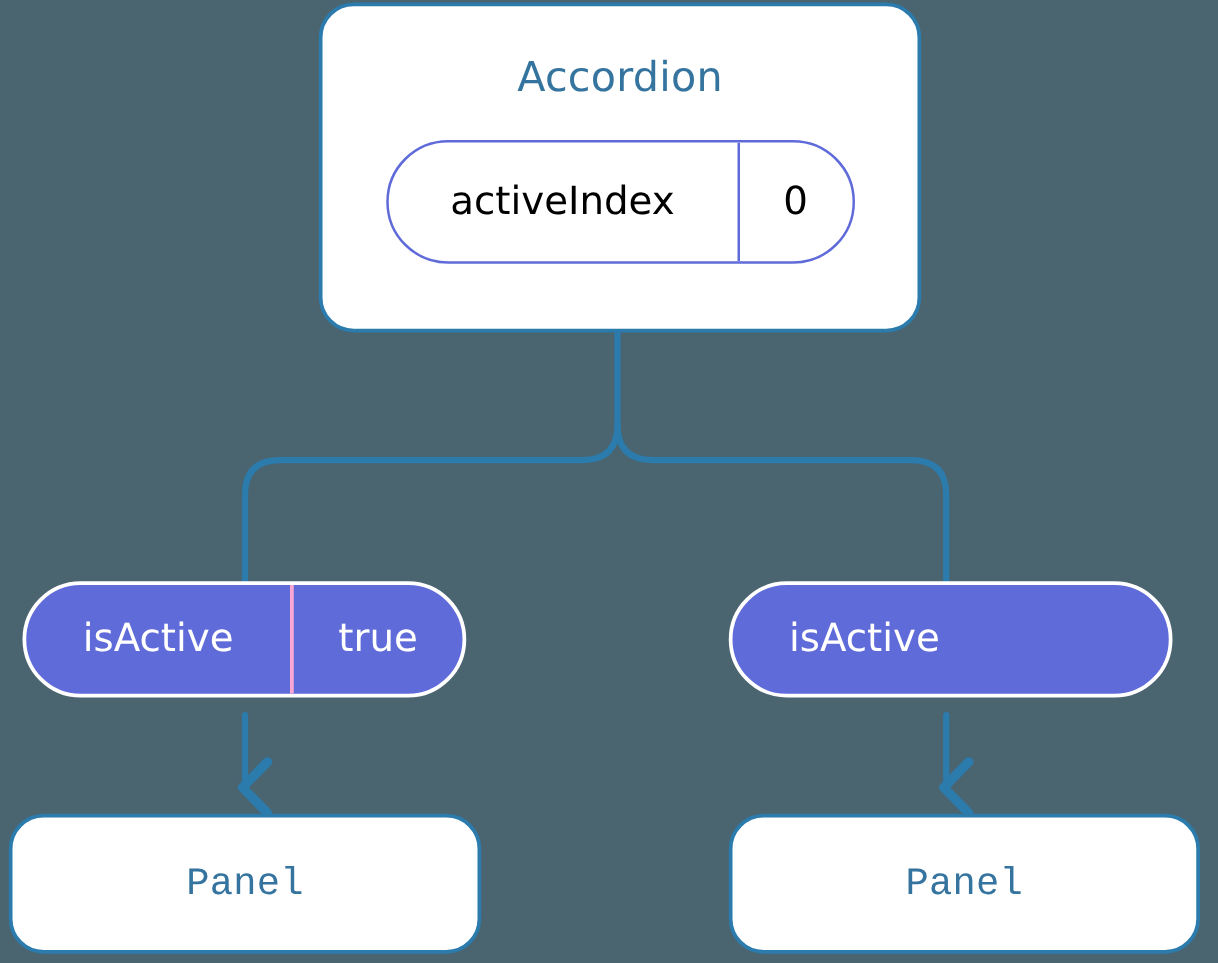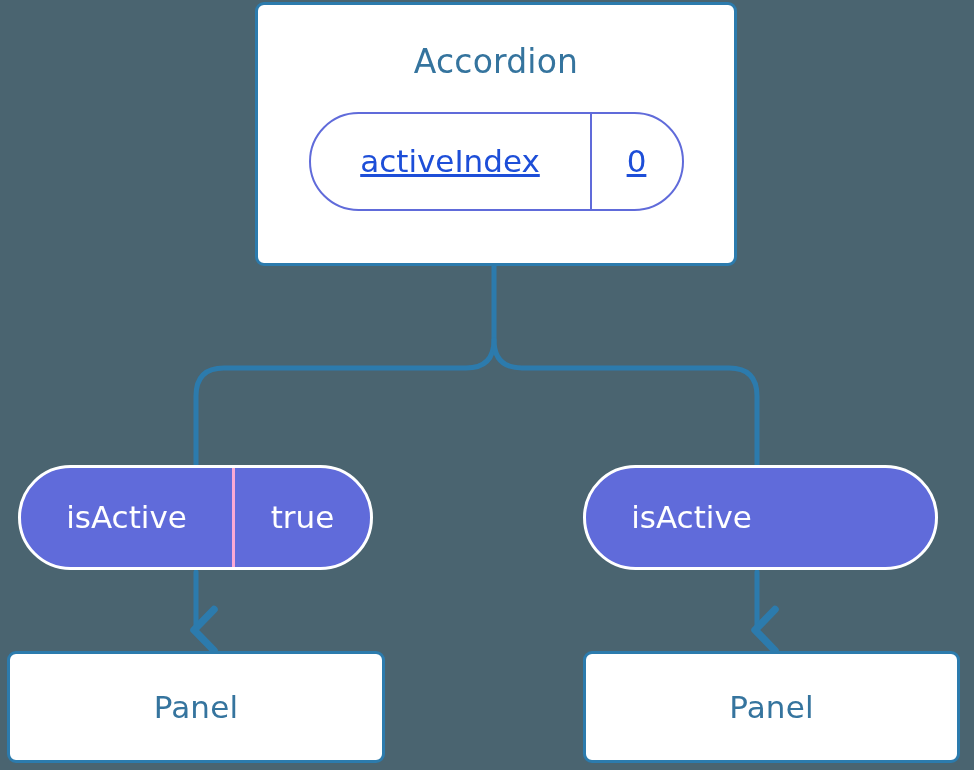--- a/index.html
+++ b/index.html
@@ -32,21 +32,21 @@
     z-index: 1;
     pointer-events: none;
   }
 
   
   .node-card {
     position: absolute;
     z-index: 2;
     background: #ffffff;
     border: 3px solid #2c7bad;
-    border-radius: 9px;
+    border-radius: 28px;
     box-sizing: border-box;
     display: flex;
     flex-direction: column;
     align-items: center;
   }
 
   #accordion-card {
     left: 255px;
     top: 2px;
     width: 482px;
@@ -64,20 +64,21 @@
   }
 
   #accordion-card .card-title {
     margin-bottom: 34px;
   }
 
   .panel-card {
     top: 651px;
     height: 112px;
     justify-content: center;
+    font-family: Liberation Mono, monospace;
   }
   #panel-card-left  { left: 7px;   width: 378px; }
   #panel-card-right { left: 583px; width: 377px; }
   .panel-card .card-title {
     font-size: 31px;
   }
 
   
   .prop-pill {
     position: absolute;
@@ -94,22 +95,21 @@
     align-items: center;
     justify-content: center;
     box-sizing: border-box;
     line-height: 1;
   }
 
   
   .prop-pill.outlined {
     border: 2px solid #606bda;
     background: transparent;
-    color: #1d4ed8;
-    text-decoration: underline;
+    color: #000000;
   }
   .prop-pill.outlined .pill-value {
     border-left: 2px solid #606bda;
   }
 
   
   .prop-pill.filled {
     border: 3px solid #ffffff;
     background: #606bda;
     color: #ffffff;
@@ -125,21 +125,21 @@
     width: 375px;
     height: 99px;
     font-size: 31px;
   }
   #pill-active-index .pill-key   { width: 279px; }
   #pill-active-index .pill-value { flex: 1; }
 
   .pill-is-active {
     top: 465px;
     width: 355px;
-    height: 105px;
+    height: 93px;
     font-size: 31px;
   }
   #pill-is-active-left  { left: 18px;  }
   #pill-is-active-right { left: 583px; }
   .pill-is-active .pill-key   { width: 211px; }
   .pill-is-active .pill-value { flex: 1; }
 </style>
 </head>
 <body>
 

